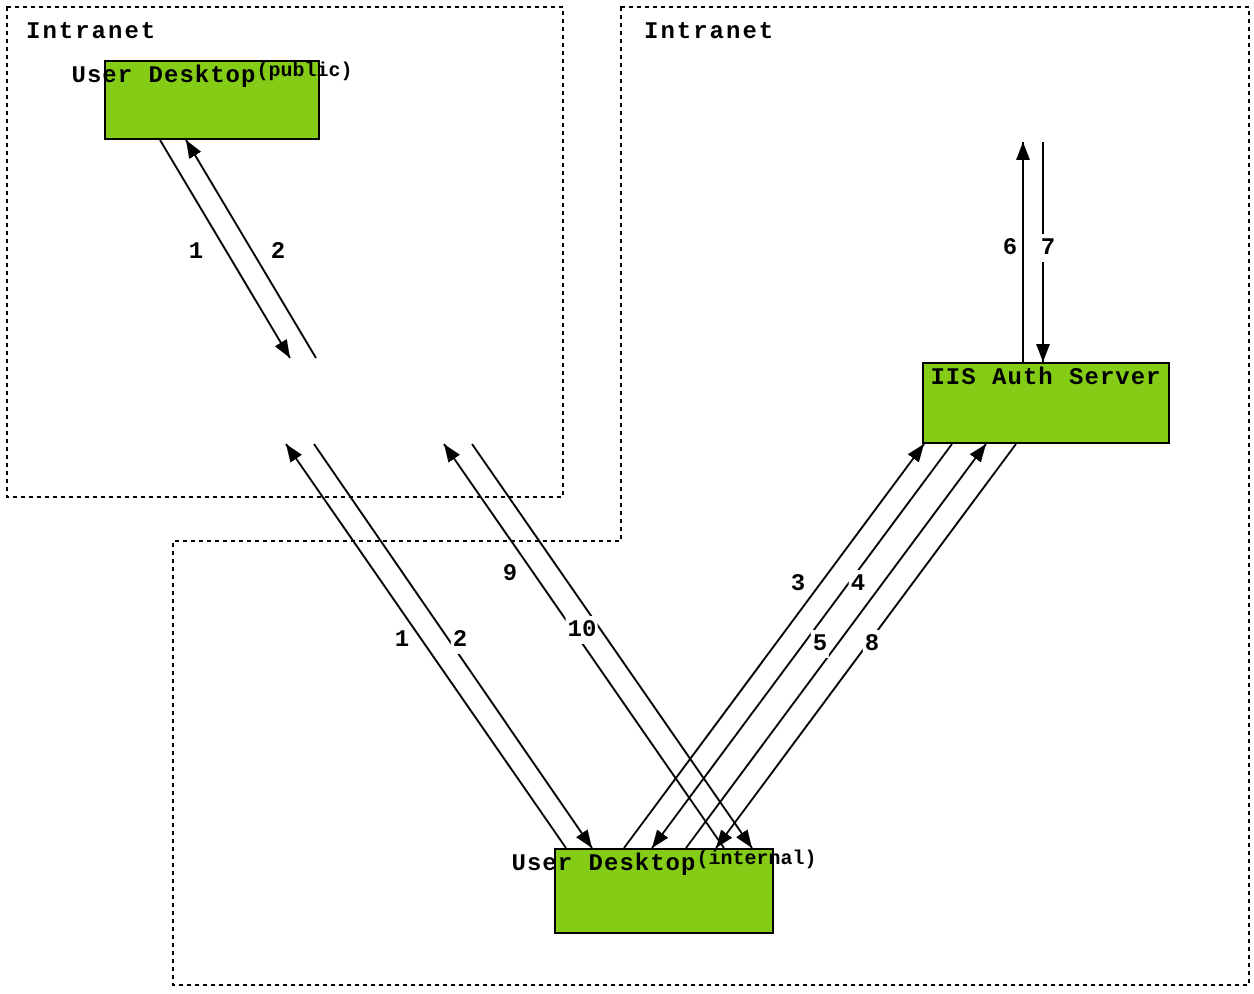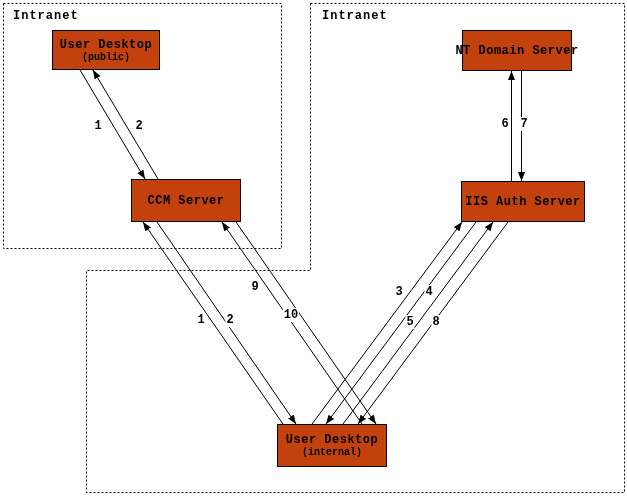--- a/index.html
+++ b/index.html
@@ -6,22 +6,22 @@
   #stage{
     position:relative;width:627px;height:497px;background:#ffffff;overflow:hidden;
     font-family:"Liberation Mono","DejaVu Sans Mono",monospace;color:#000;
   }
   #wires{position:absolute;left:0;top:0;width:627px;height:497px;}
   .zone-label{
     position:absolute;font:bold 12px "Liberation Mono","DejaVu Sans Mono",monospace;
     letter-spacing:1px;white-space:nowrap;
   }
   .node{
-    position:absolute;border:1px solid #000;background:#c2410c;
-    display:flex;flex-direction:column;align-items:center;justify-content:center;
+    position:absolute;border:1px solid #000;background:#84cc16;
+    display:flex;flex-direction:row;justify-content:center;
     box-sizing:border-box;line-height:1.15;
   }
   .node .title{
     font:bold 12px "Liberation Mono","DejaVu Sans Mono",monospace;
     letter-spacing:0.5px;white-space:nowrap;
   }
   .node .subtitle{
     font:bold 10px "Liberation Mono","DejaVu Sans Mono",monospace;white-space:nowrap;
   }
   .flow-num{
@@ -64,27 +64,21 @@
   </svg>
 
   <div class="zone-label" style="left:13px;top:9px;">Intranet</div>
   <div class="zone-label" style="left:322px;top:9px;">Intranet</div>
 
   <div class="node" style="left:52px;top:30px;width:108px;height:40px;">
     <span class="title">User Desktop</span>
     <span class="subtitle">(public)</span>
   </div>
 
-  <div class="node" style="left:462px;top:30px;width:110px;height:41px;">
-    <span class="title">NT Domain Server</span>
-  </div>
 
-  <div class="node" style="left:131px;top:179px;width:110px;height:43px;">
-    <span class="title">CCM Server</span>
-  </div>
 
   <div class="node" style="left:461px;top:181px;width:124px;height:41px;">
     <span class="title">IIS Auth Server</span>
   </div>
 
   <div class="node" style="left:277px;top:424px;width:110px;height:43px;">
     <span class="title">User Desktop</span>
     <span class="subtitle">(internal)</span>
   </div>
 

